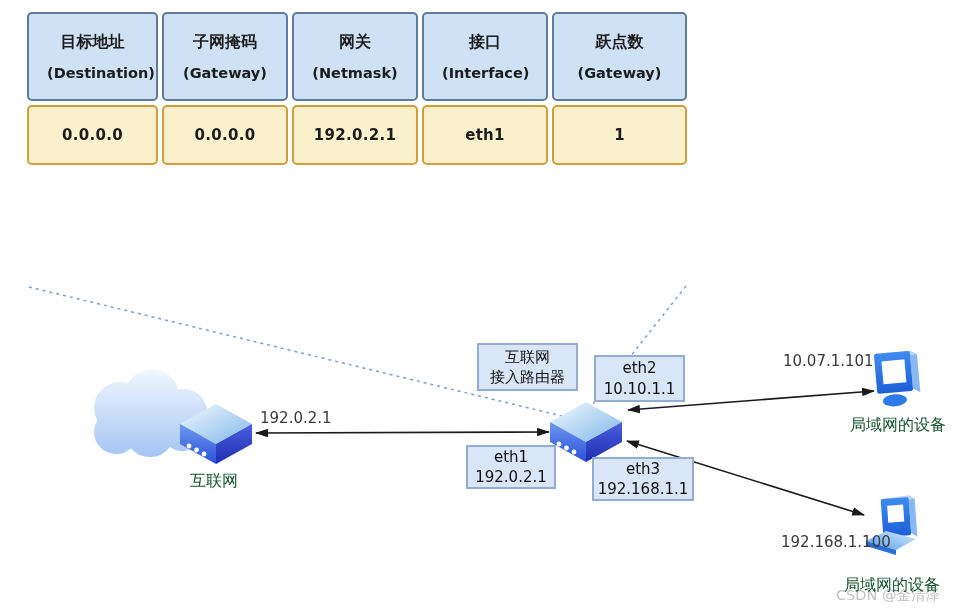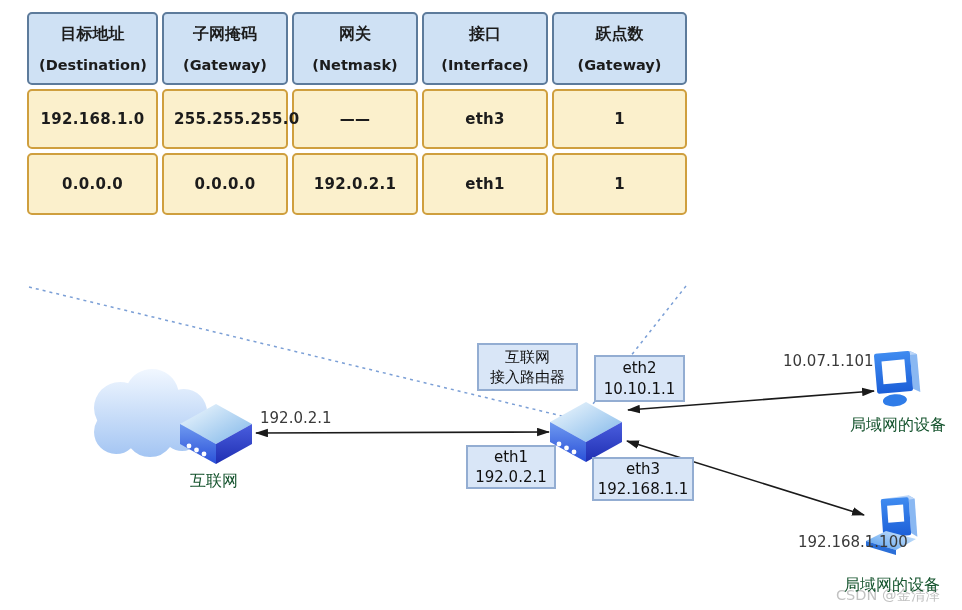--- a/index.html
+++ b/index.html
@@ -1,21 +1,21 @@
 <!DOCTYPE html>
 <html><head>
 <meta charset="utf-8">
 <style>
   html,body{margin:0;padding:0;background:#ffffff;}
   #screen{position:relative;width:962px;height:610px;background:#ffffff;overflow:hidden;
           font-family:"DejaVu Sans","Liberation Sans",sans-serif;}
   
   #table-wrap{position:absolute;left:23px;top:8px;z-index:2;}
   #routing-table{border-collapse:separate;border-spacing:4px;table-layout:fixed;width:668px;}
-  #routing-table th,#routing-table td{box-sizing:border-box;text-align:center;vertical-align:middle;border-radius:5px;padding:10px;}
+  #routing-table th,#routing-table td{box-sizing:border-box;text-align:center;vertical-align:middle;border-radius:5px;padding:18px;}
   #routing-table th{height:72px;background:#cfe1f4;border:2px solid #5d7b9b;}
   #routing-table td{background:#fbf0cc;border:2px solid #cf9f3e;font-size:15px;font-weight:bold;color:#1c1c1c;letter-spacing:.3px;}
   #routing-table tbody tr:nth-child(1) td{height:60px;}
   #routing-table tbody tr:nth-child(2) td{height:62px;}
   #routing-table tbody tr:nth-child(3) td{height:64px;}
   .th-zh{font-size:16px;font-weight:bold;color:#1c1c1c;}
   .th-en{font-size:14.5px;font-weight:bold;color:#1c1c1c;margin-top:12px;}
   
   #diagram-svg{position:absolute;left:0;top:0;z-index:1;}
   .tagbox{position:absolute;z-index:3;background:#d9e6f7;border:2px solid #93add2;
@@ -144,27 +144,20 @@
             <div class="th-en">(Interface)</div>
           </th>
           <th>
             <div class="th-zh">跃点数</div>
             <div class="th-en">(Gateway)</div>
           </th>
         </tr>
       </thead>
       <tbody>
         <tr>
-          <td>192.168.1.0</td>
-          <td>255.255.255.0</td>
-          <td>——</td>
-          <td>eth3</td>
-          <td>1</td>
-        </tr>
-        <tr>
           <td>0.0.0.0</td>
           <td>0.0.0.0</td>
           <td>192.0.2.1</td>
           <td>eth1</td>
           <td>1</td>
         </tr>
       </tbody>
     </table>
   </div>
 
@@ -188,18 +181,18 @@
     <div>192.168.1.1</div>
   </div>
 
   <div class="txt ip" style="left:260px;top:409px;">192.0.2.1</div>
 
   <div class="txt cjk" style="left:190px;top:471px;">互联网</div>
 
   <div class="txt ip" style="left:783px;top:352px;">10.07.1.101</div>
   <div class="txt cjk" style="left:850px;top:415px;">局域网的设备</div>
 
-  <div class="txt ip" style="left:798px;top:533px;">192.168.1.100</div>
+  <div class="txt ip" style="left:781px;top:533px;">192.168.1.100</div>
   <div class="txt cjk" id="dev2-label" style="left:844px;top:575px;">局域网的设备</div>
 
   <div id="watermark">CSDN @金清泽</div>
 
 </div>
 
 </body></html>

